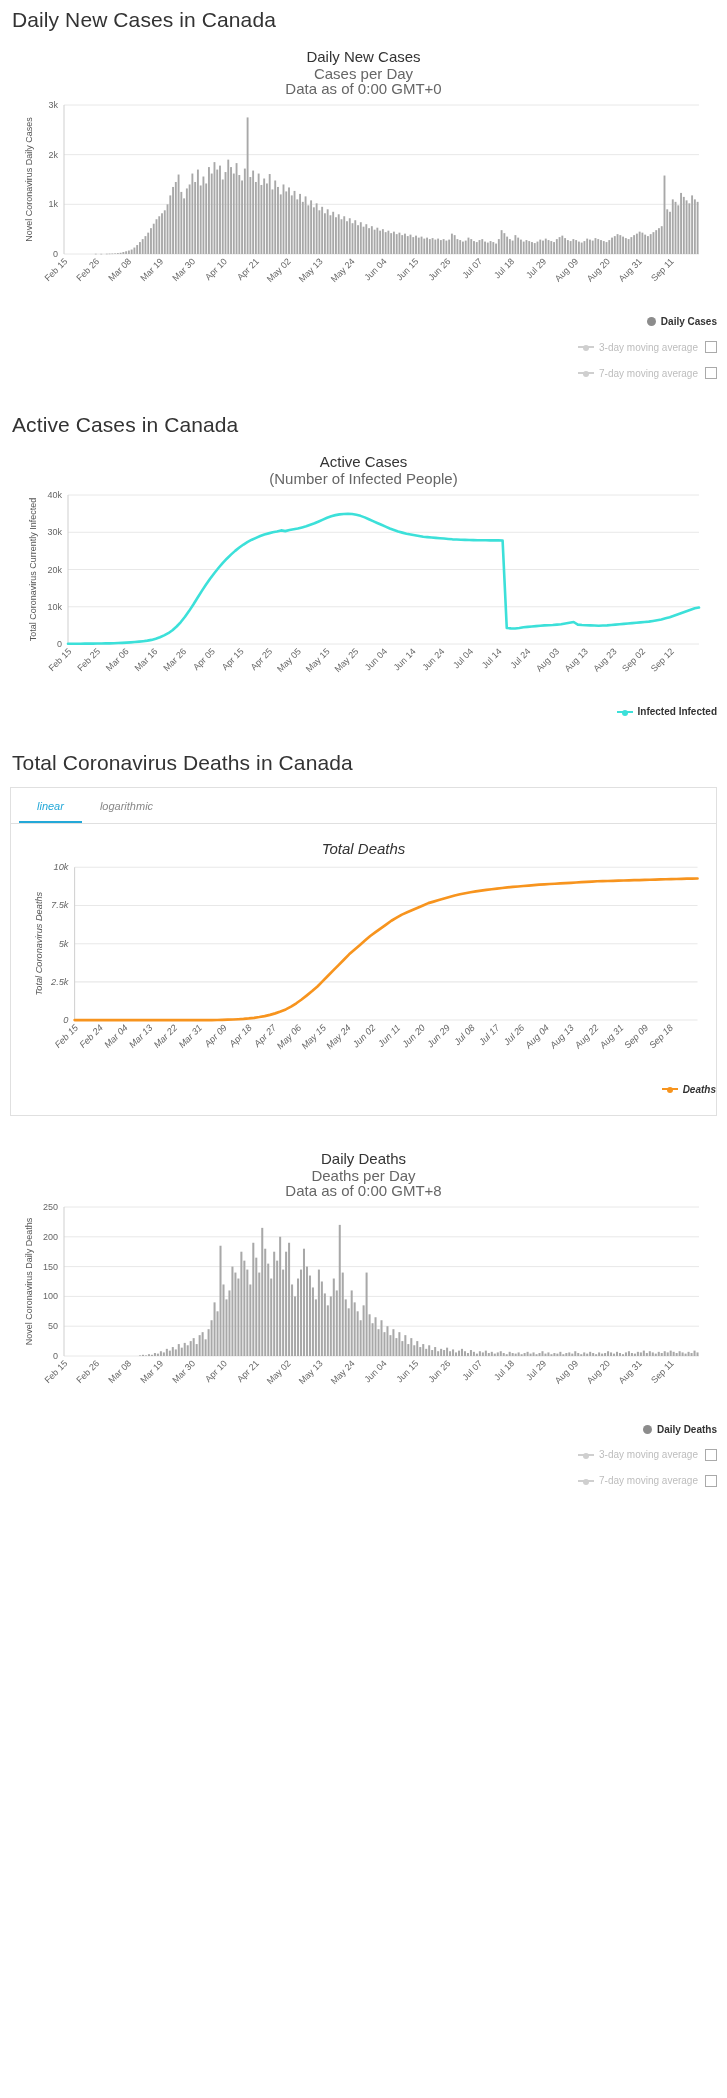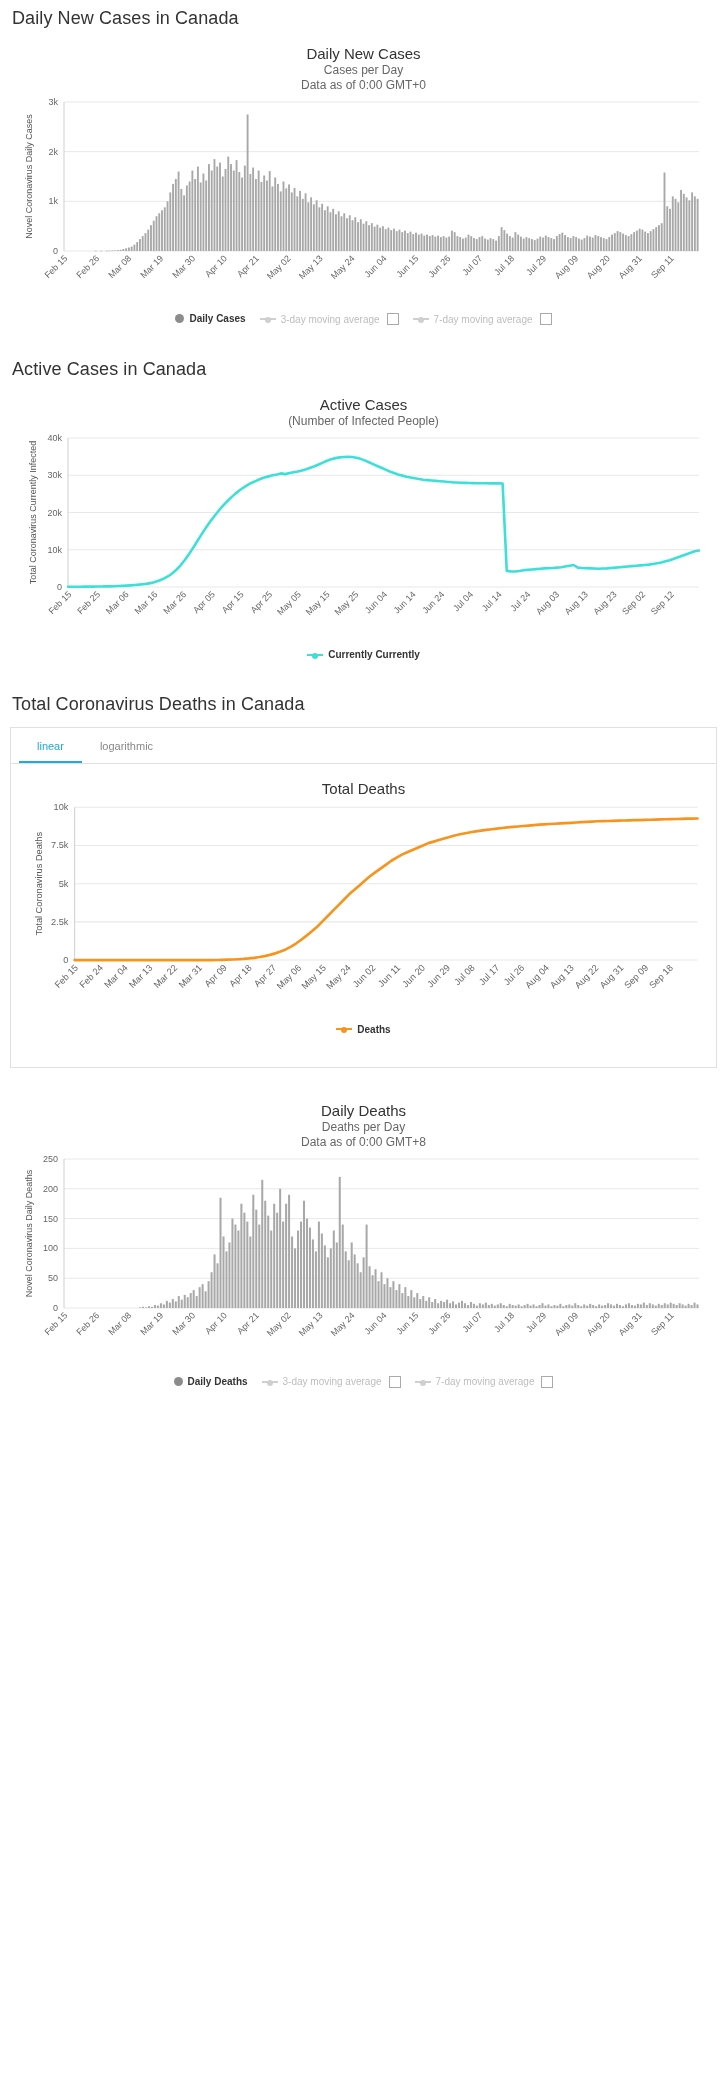--- a/index.html
+++ b/index.html
@@ -15,46 +15,47 @@
   }
   .page {
     width: 727px;
     box-sizing: border-box;
     padding: 0 10px;
   }
   .section {
     margin-bottom: 34px;
   }
   h2.section-title {
-    font-size: 18px;
+    font-size: 21px;
     font-weight: normal;
     color: #333;
     margin: 8px 0 12px 0;
     padding-left: 2px;
     letter-spacing: 0.1px;
   }
   .chart-card {
     background: #fff;
     width: 100%;
     box-sizing: border-box;
   }
   .chart-card.bordered {
     border: 1px solid #e0e0e0;
-    padding-bottom: 32px;
+    padding-bottom: 20px;
+    font-style: italic;
   }
   .chart-title {
     text-align: center;
     font-size: 15px;
     color: #333;
     margin-top: 16px;
     margin-bottom: 2px;
   }
   .chart-sub {
     text-align: center;
-    font-size: 12px;
+    font-size: 15px;
     color: #666;
     line-height: 13px;
     margin-bottom: 2px;
   }
   .plot-wrap {
     position: relative;
     width: 100%;
   }
   svg.plot {
     display: block;
@@ -72,24 +73,25 @@
     stroke: #e8e8e8;
     stroke-width: 1;
   }
   .axis-line {
     stroke: #cfcfcf;
     stroke-width: 1;
   }
   .legend {
     display: flex;
     justify-content: center;
-    align-items: flex-start;
+    align-items: flex-end;
     gap: 14px;
     margin-top: 4px;
     flex-wrap: wrap;
+    flex-direction: column;
   }
   .legend-item {
     display: flex;
     align-items: center;
     font-size: 10px;
     gap: 5px;
   }
   .legend-item .swatch-dot {
     width: 9px; height: 9px; border-radius: 50%;
     display: inline-block;
@@ -458,21 +460,21 @@
             <text class="tick-text" transform="translate(549.8,165) rotate(-45)" text-anchor="end">Aug 03</text>
             <text class="tick-text" transform="translate(578.5,165) rotate(-45)" text-anchor="end">Aug 13</text>
             <text class="tick-text" transform="translate(607.2,165) rotate(-45)" text-anchor="end">Aug 23</text>
             <text class="tick-text" transform="translate(635.9,165) rotate(-45)" text-anchor="end">Sep 02</text>
             <text class="tick-text" transform="translate(664.6,165) rotate(-45)" text-anchor="end">Sep 12</text>
           </svg>
       </div>
       <div class="legend">
         <div class="legend-item">
           <span class="swatch-line" style="color:#3ce0d9"></span>
-          <span class="legend-label-active">Currently Currently</span>
+          <span class="legend-label-active">Infected Infected</span>
         </div>
       </div>
     </div>
   </div>
 
   <div class="section">
     <h2 class="section-title">Total Coronavirus Deaths in Canada</h2>
     <div class="chart-card bordered">
       <div class="tabs">
         <div class="tab active">linear</div>

